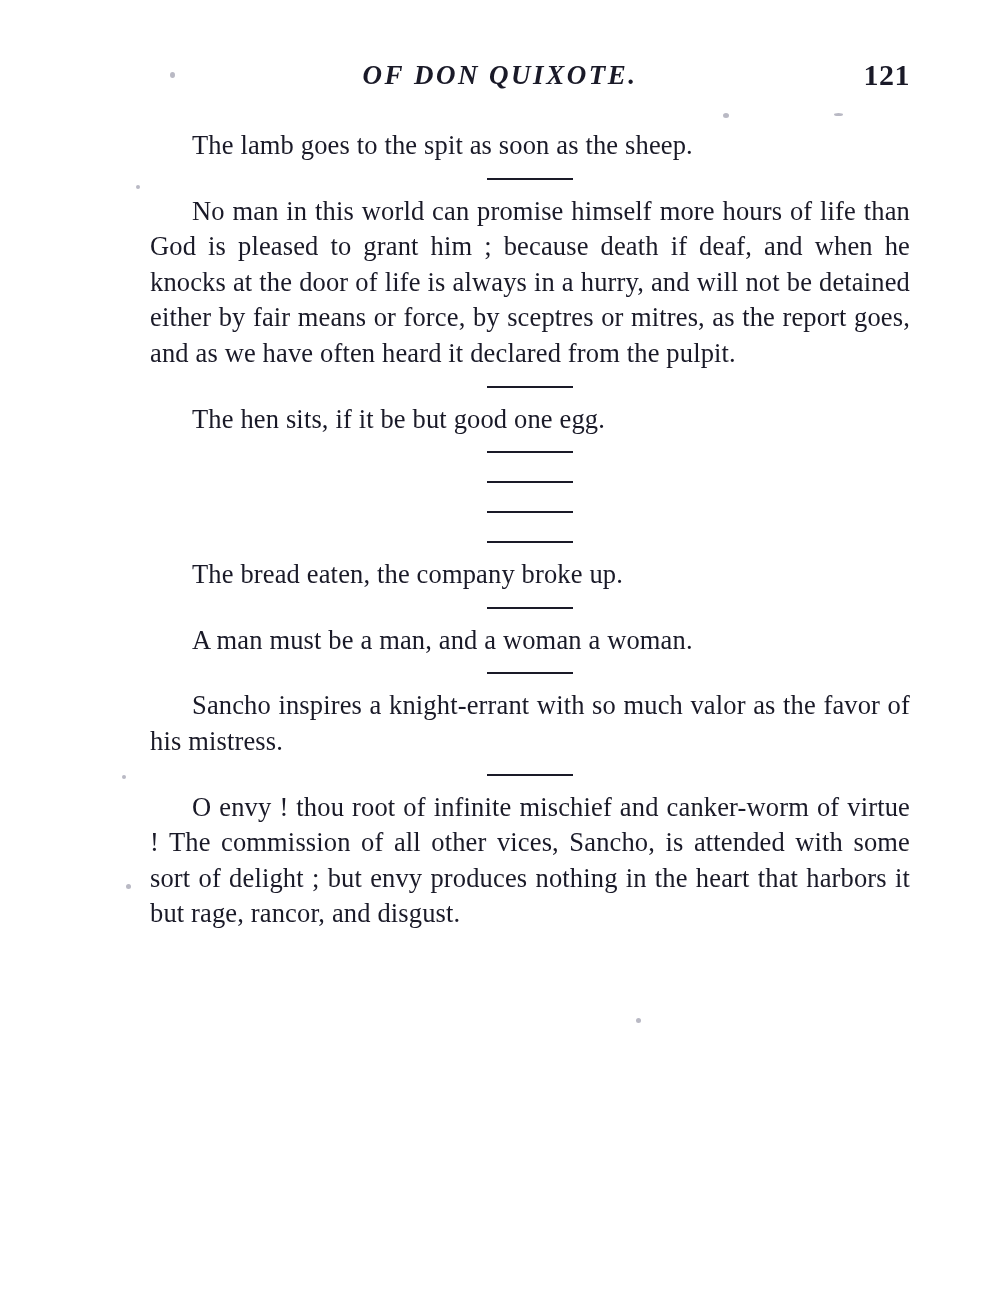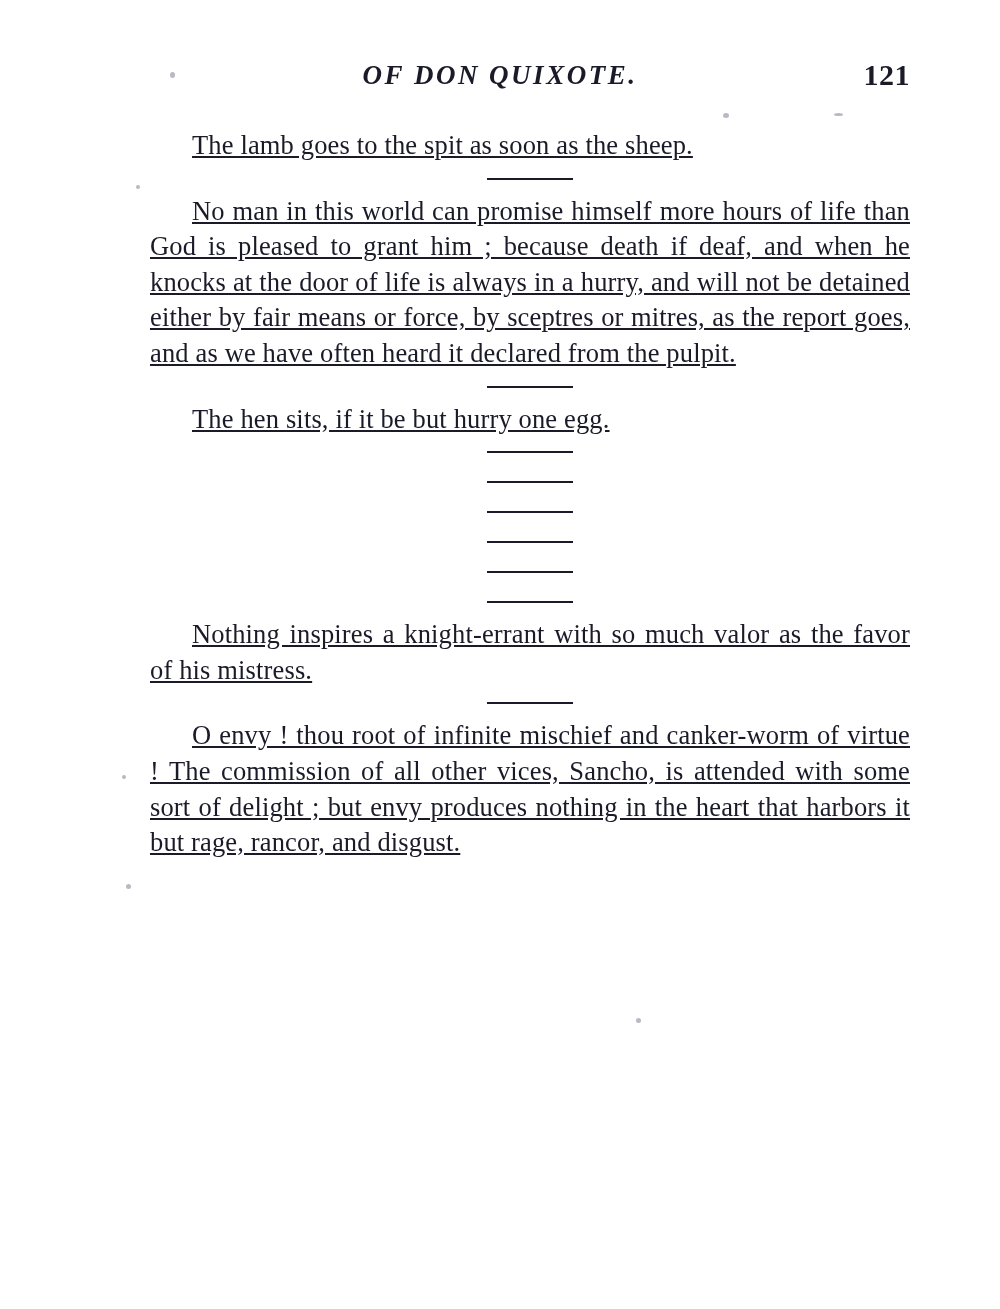--- a/index.html
+++ b/index.html
@@ -56,21 +56,20 @@
     top: 128px;
     width: 760px;
   }
   .para {
     font-size: 26.5px;
     line-height: 35.6px;
     text-align: justify;
     text-indent: 42px;
     margin: 0;
     letter-spacing: 0.15px;
-    text-decoration: underline;
   }
   .rule-wrap {
     height: 30px;
     position: relative;
   }
   .rule {
     position: absolute;
     left: 50%;
     transform: translateX(-50%);
     top: 14px;
@@ -107,46 +106,48 @@
     <p class="para">The lamb goes to the spit as soon as the sheep.</p>
     <div class="rule-wrap">
         <div class="rule"></div>
       </div>
 
     <p class="para">No man in this world can promise himself more hours of life than God is pleased to grant him ; because death if deaf, and when he knocks at the door of life is always in a hurry, and will not be detained either by fair means or force, by sceptres or mitres, as the report goes, and as we have often heard it declared from the pulpit.</p>
     <div class="rule-wrap">
         <div class="rule"></div>
       </div>
 
-    <p class="para">The hen sits, if it be but hurry one egg.</p>
+    <p class="para">The hen sits, if it be but good one egg.</p>
     <div class="rule-wrap">
         <div class="rule"></div>
       </div>
 
     <div class="rule-wrap">
         <div class="rule"></div>
       </div>
 
     <div class="rule-wrap">
         <div class="rule"></div>
       </div>
 
     <div class="rule-wrap">
         <div class="rule"></div>
       </div>
 
+    <p class="para">The bread eaten, the company broke up.</p>
     <div class="rule-wrap">
         <div class="rule"></div>
       </div>
 
+    <p class="para">A man must be a man, and a woman a woman.</p>
     <div class="rule-wrap">
         <div class="rule"></div>
       </div>
 
-    <p class="para">Nothing inspires a knight-errant with so much valor as the favor of his mistress.</p>
+    <p class="para">Sancho inspires a knight-errant with so much valor as the favor of his mistress.</p>
     <div class="rule-wrap">
         <div class="rule"></div>
       </div>
 
     <p class="para">O envy ! thou root of infinite mischief and canker-worm of virtue !  The commission of all other vices, Sancho, is attended with some sort of delight ; but envy produces nothing in the heart that harbors it but rage, rancor, and disgust.</p>
 
   </div>
 </div>
 
 </body></html>

